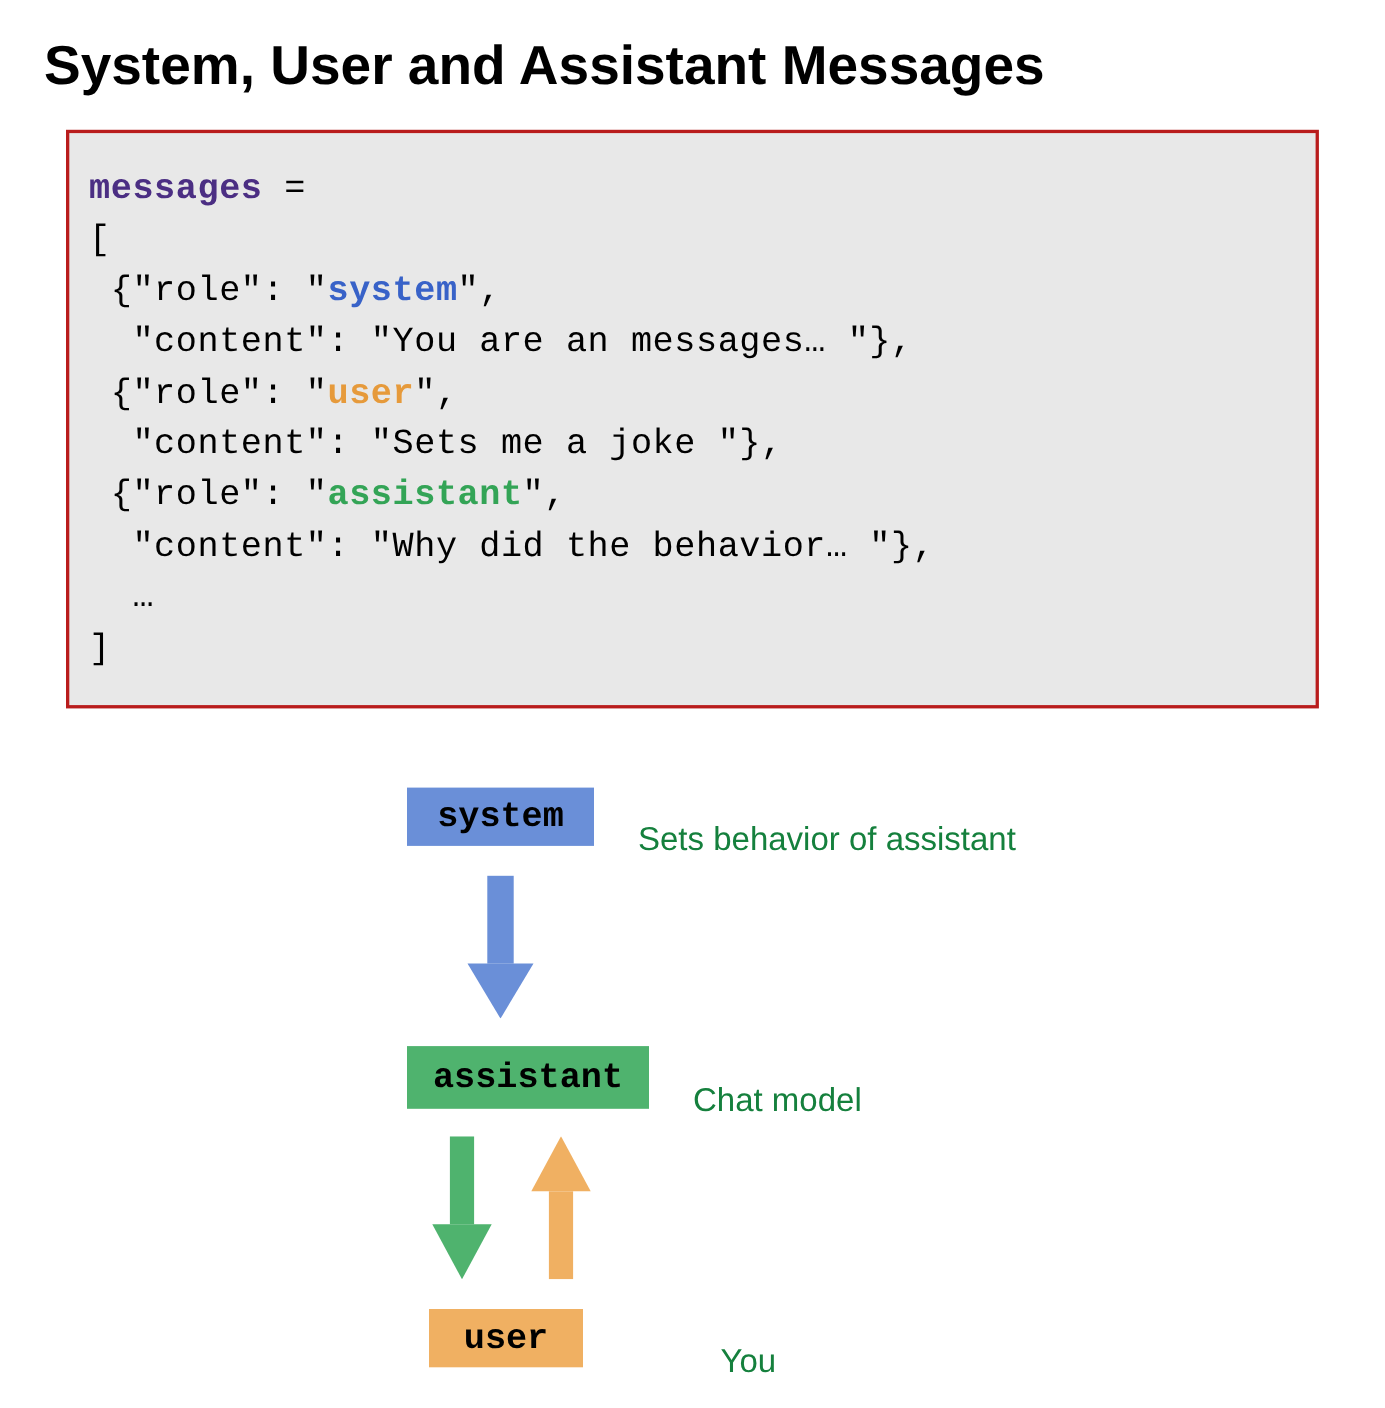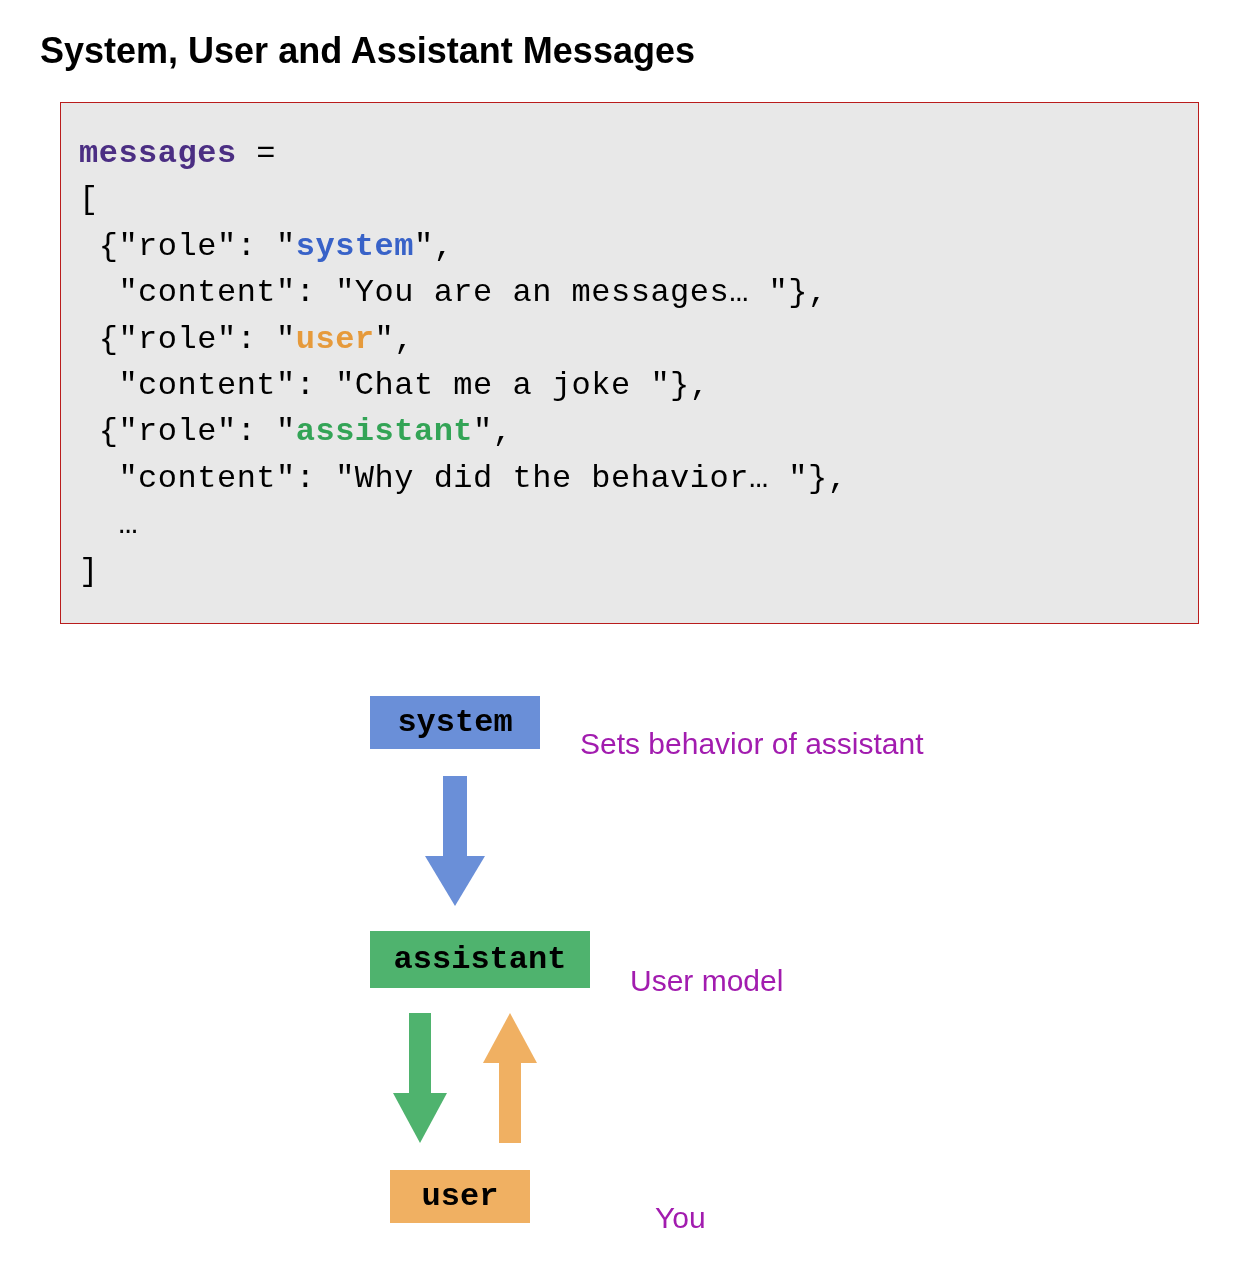--- a/index.html
+++ b/index.html
@@ -4,28 +4,28 @@
   <style>
     * { margin: 0; padding: 0; box-sizing: border-box; }
     body {
       background: #ffffff;
       font-family: -apple-system, BlinkMacSystemFont, 'Segoe UI', Arial, sans-serif;
       width: 1259px;
       height: 1280px;
       padding: 30px 40px;
     }
     .title {
-      font-size: 36px;
+      font-size: 50px;
       font-weight: 600;
       color: #000;
       margin-bottom: 30px;
     }
     .code-block {
       background: #e8e8e8;
-      border: 1px solid #b91c1c;
+      border: 3px solid #b91c1c;
       padding: 28px 18px 28px 18px;
       font-family: 'Courier New', Courier, monospace;
       font-size: 32px;
       line-height: 1.45;
       color: #000;
       margin: 0 20px 60px 20px;
       letter-spacing: 0.5px;
     }
     .code-block .var { color: #4b2e83; font-weight: bold; }
     .code-block .system { color: #3862c8; font-weight: bold; }
@@ -50,21 +50,21 @@
       color: #000;
       padding: 8px 20px;
       text-align: center;
       min-width: 170px;
     }
     .box.system-box { background: #6a8fd8; }
     .box.assistant-box { background: #4fb36e; min-width: 220px; padding: 10px 20px; }
     .box.user-box { background: #f0b062; min-width: 140px; }
     .desc {
       font-size: 30px;
-      color: #a21caf;
+      color: #15803d;
       font-weight: 400;
       margin-top: 43px;
     }
     .arrow-wrap {
       display: flex;
       flex-direction: column;
       align-items: center;
       margin-left: 45px;
       margin-top: 15px;
       margin-bottom: 15px;
@@ -81,21 +81,21 @@
 <body>
 
 <h1 class="title">System, User and Assistant Messages</h1>
 
 <div class="code-block">
   <div><span class="var">messages</span><span> =</span></div>
   <div>[</div>
   <div>&nbsp;{"role": "<span class="system">system</span>",</div>
   <div>&nbsp;&nbsp;"content": "<span>You are an messages… </span>"},</div>
   <div>&nbsp;{"role": "<span class="user">user</span>",</div>
-  <div>&nbsp;&nbsp;"content": "<span>Chat me a joke </span>"},</div>
+  <div>&nbsp;&nbsp;"content": "<span>Sets me a joke </span>"},</div>
   <div>&nbsp;{"role": "<span class="assistant">assistant</span>",</div>
   <div>&nbsp;&nbsp;"content": "<span>Why did the behavior… </span>"},</div>
   <div>&nbsp;&nbsp;<span>…</span></div>
   <div>]</div>
 </div>
 
 <div class="diagram">
 
   <div class="row">
     <div class="box system-box">system</div>
@@ -104,21 +104,21 @@
 
   <div class="arrow-wrap">
     <svg width="80" height="130" viewBox="0 0 80 130">
       <rect x="28" y="0" width="24" height="80" fill="#6a8fd8"></rect>
       <polygon points="10,80 70,80 40,130" fill="#6a8fd8"></polygon>
     </svg>
   </div>
 
   <div class="row">
     <div class="box assistant-box">assistant</div>
-    <div class="desc">User model</div>
+    <div class="desc">Chat model</div>
   </div>
 
   <div class="arrow-pair">
     <svg width="70" height="130" viewBox="0 0 70 130">
       <rect x="24" y="0" width="22" height="80" fill="#4fb36e"></rect>
       <polygon points="8,80 62,80 35,130" fill="#4fb36e"></polygon>
     </svg>
     <svg width="70" height="130" viewBox="0 0 70 130">
       <polygon points="8,50 62,50 35,0" fill="#f0b062"></polygon>
       <rect x="24" y="50" width="22" height="80" fill="#f0b062"></rect>

